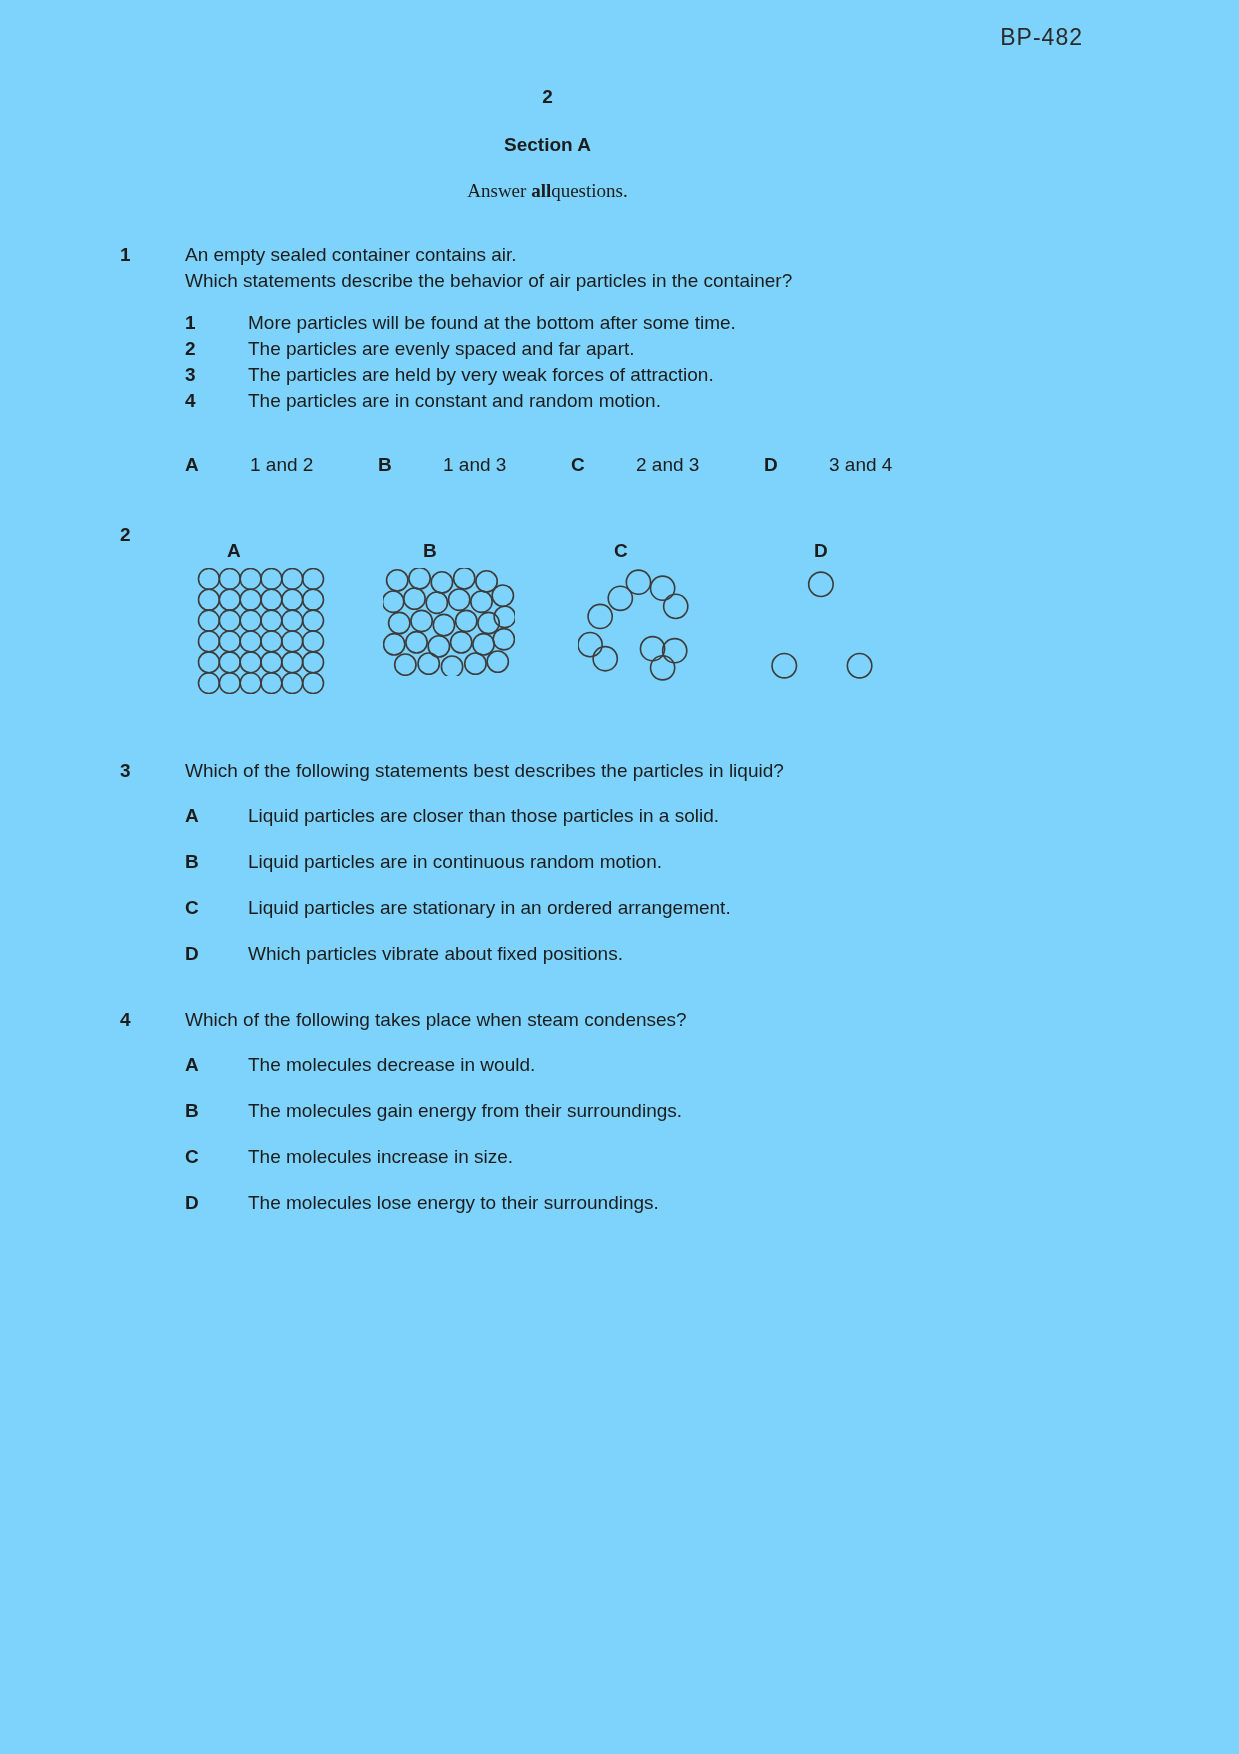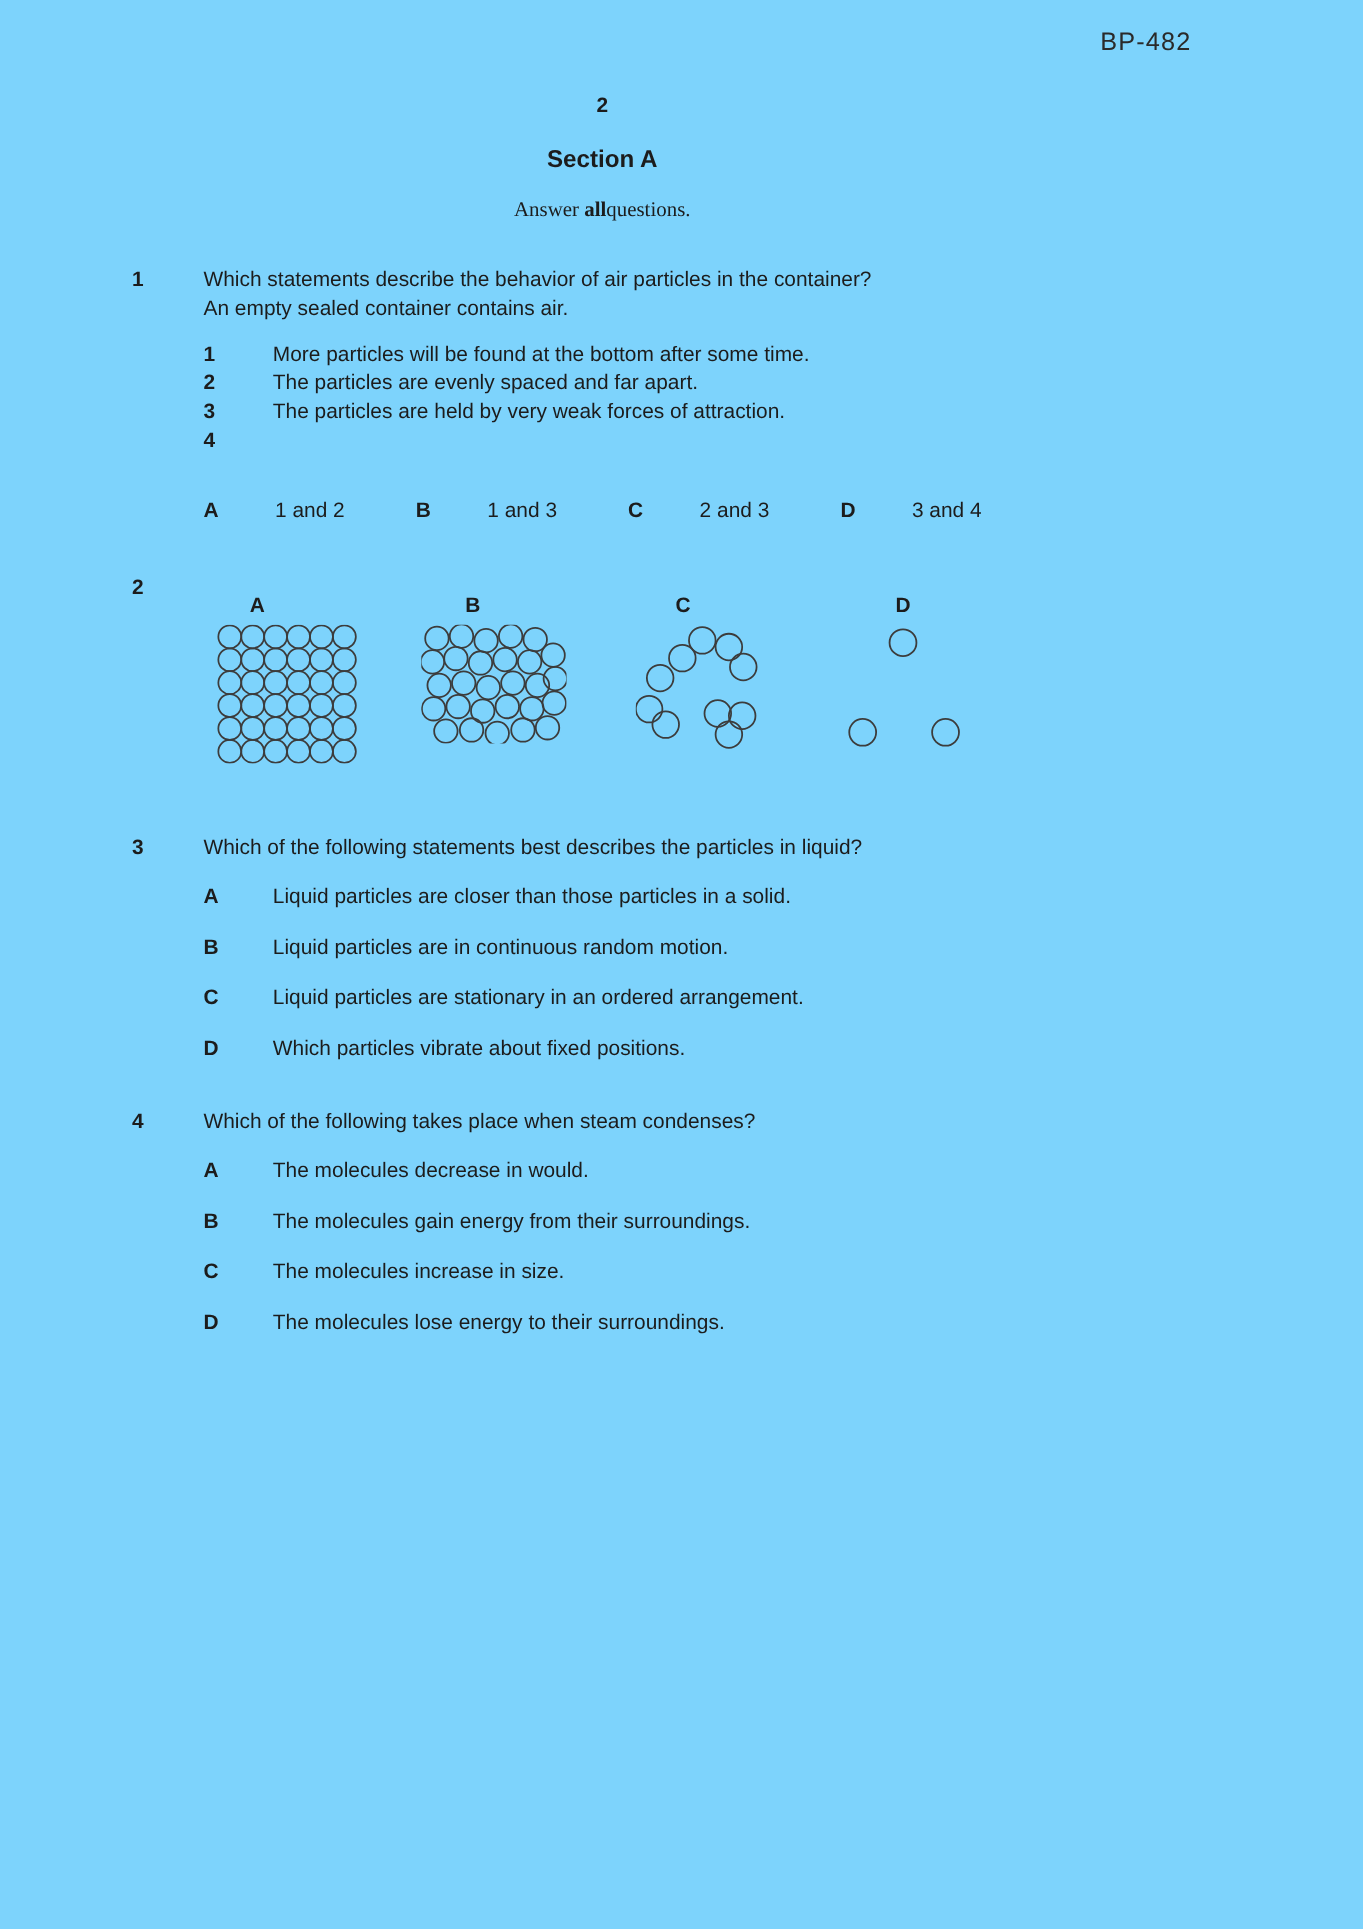--- a/index.html
+++ b/index.html
@@ -14,21 +14,21 @@
     font-size:19px;
     line-height:26px;
     overflow:hidden;
   }
   .centered { width:1095px; text-align:center; }
   .doc-code {
     position:absolute; top:24px; right:156px;
     font-size:23px; letter-spacing:1px; color:#2a2a2a;
   }
   .page-number { padding-top:84px; font-weight:bold; }
-  .section-title { margin-top:22px; font-weight:bold; font-size:22px; }
+  .section-title { margin-top:22px; font-weight:bold; font-size:19px; }
   .instruction { margin-top:20px;font-family:Liberation Serif, serif; }
   .instruction b { font-weight:bold; }
 
   .q { display:flex; margin-left:120px; margin-right:50px; }
   .q-num { width:65px; font-weight:bold; flex:none; }
   .q-body { flex:1; }
   .q1 { margin-top:38px; }
   .q2 { margin-top:44px; }
   .q3 { margin-top:18px; }
   .q4 { margin-top:40px; }
@@ -64,38 +64,39 @@
 
   <div class="page-number centered">2</div>
 
   <div class="section-title centered">Section A</div>
 
   <div class="instruction centered"><span>Answer </span><b>all</b><span>questions.</span></div>
 
   <div class="q q1">
     <div class="q-num">1</div>
     <div class="q-body">
+      <div>An empty sealed container contains air.</div>
       <div>Which statements describe the behavior of air particles in the container?</div>
-      <div>An empty sealed container contains air.</div>
 
       <div class="stmts">
         <div class="stmt">
           <div class="stmt-num">1</div>
           <div>More particles will be found at the bottom after some time.</div>
         </div>
         <div class="stmt">
           <div class="stmt-num">2</div>
           <div>The particles are evenly spaced and far apart.</div>
         </div>
         <div class="stmt">
           <div class="stmt-num">3</div>
           <div>The particles are held by very weak forces of attraction.</div>
         </div>
         <div class="stmt">
           <div class="stmt-num">4</div>
+          <div>The particles are in constant and random motion.</div>
         </div>
       </div>
 
       <div class="opts-inline">
         <div class="opt-pair">
           <div class="opt-label">A</div>
           <div>1 and 2</div>
         </div>
         <div class="opt-pair">
           <div class="opt-label">B</div>

